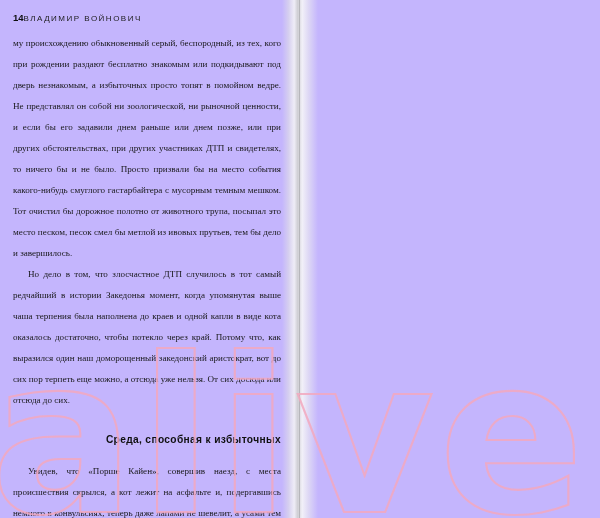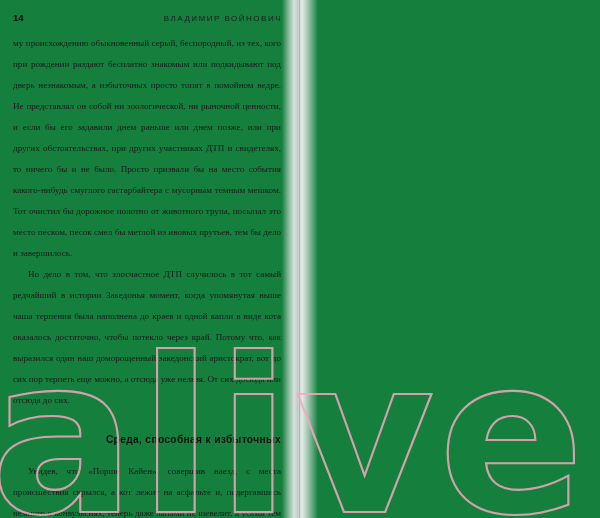--- a/index.html
+++ b/index.html
@@ -20,21 +20,21 @@
   .spread {
     position: absolute;
     inset: 0;
     display: flex;
     flex-direction: row;
   }
   .leaf {
     position: relative;
     width: 300px;
     height: 518px;
-    background: #15803d;
+    background: #c4b5fd;
     padding: 0;
   }
 
   
   .gutter {
     position: absolute;
     left: 282px; top: 0;
     width: 36px; height: 518px;
     pointer-events: none;
     background: linear-gradient(to right,
@@ -71,21 +71,21 @@
 
   .folio {
     font-family: "Liberation Sans", "DejaVu Sans", sans-serif;
     font-size: 9.5px;
     font-weight: 700;
     letter-spacing: 0;
     color: #0d0d0d;
   }
   .runtitle {
     flex: 1;
-    text-align: right;
+    text-align: left;
     font-weight: 400;
   }
   .runhead-left  .folio { margin-right: 0; }
 
   
   .col {
     position: absolute;
     top: 33px;
     width: 268px;
     font-size: 9.1px;

